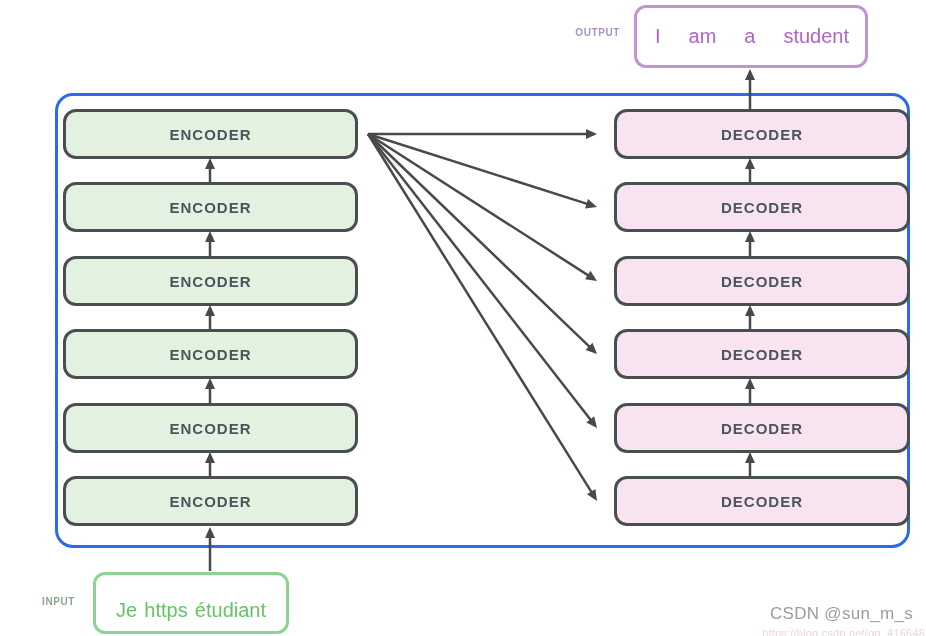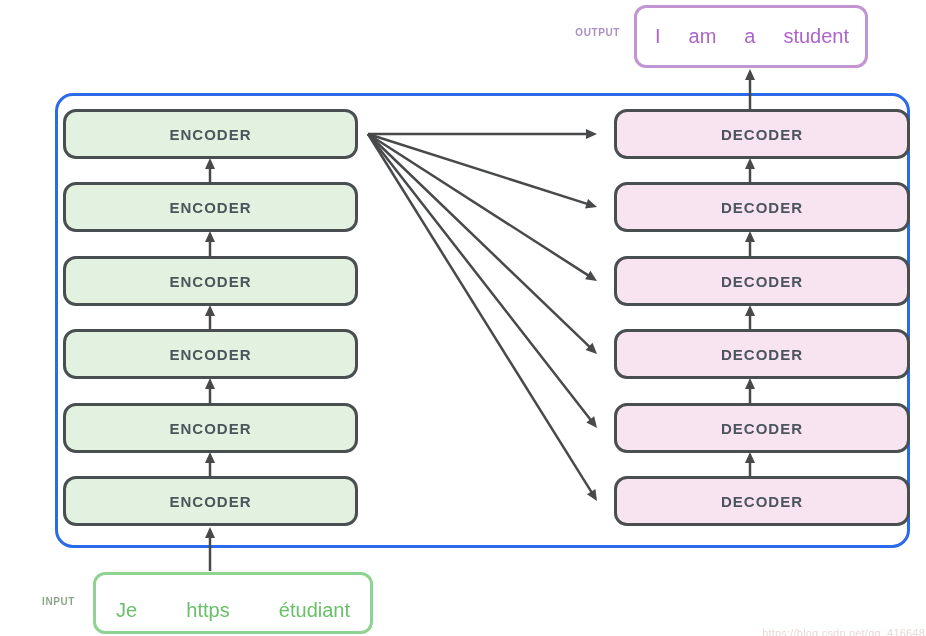--- a/index.html
+++ b/index.html
@@ -29,21 +29,21 @@
     position:absolute; box-sizing:border-box; background:#ffffff;
     display:flex; align-items:center; justify-content:space-between;
     font-size:20px; border:3px solid; border-radius:12px; z-index:4;
   }
   #output-box {
     left:634px; top:5px; width:234px; height:63px;
     border-color:var(--output-border); color:var(--output-text);
     padding:0 16px 0 18px;
   }
   #input-box {
-    left:93px; top:572px; width:280px; height:62px;
+    left:93px; top:572px; width:196px; height:62px;
     border-color:var(--input-border); color:var(--input-text);
     padding:15px 20px 0 20px;
   }
   .io-label {
     position:absolute; font-size:10px; font-weight:700;
     letter-spacing:0.6px; z-index:4;
   }
   #output-label { right:306px; top:27px; color:var(--output-label); }
   #input-label  { right:851px; top:596px; color:var(--input-label); }
   #watermark-credit {
@@ -186,14 +186,15 @@
       <span>student</span>
     </div>
 
   <div class="io-label" id="input-label">INPUT</div>
   <div class="io-box" id="input-box">
       <span>Je</span>
       <span>https</span>
       <span>étudiant</span>
     </div>
 
+  <div id="watermark-credit">CSDN @sun_m_s</div>
   <div id="watermark-url">https://blog.csdn.net/qq_416648</div>
 </div>
 
 </body></html>

